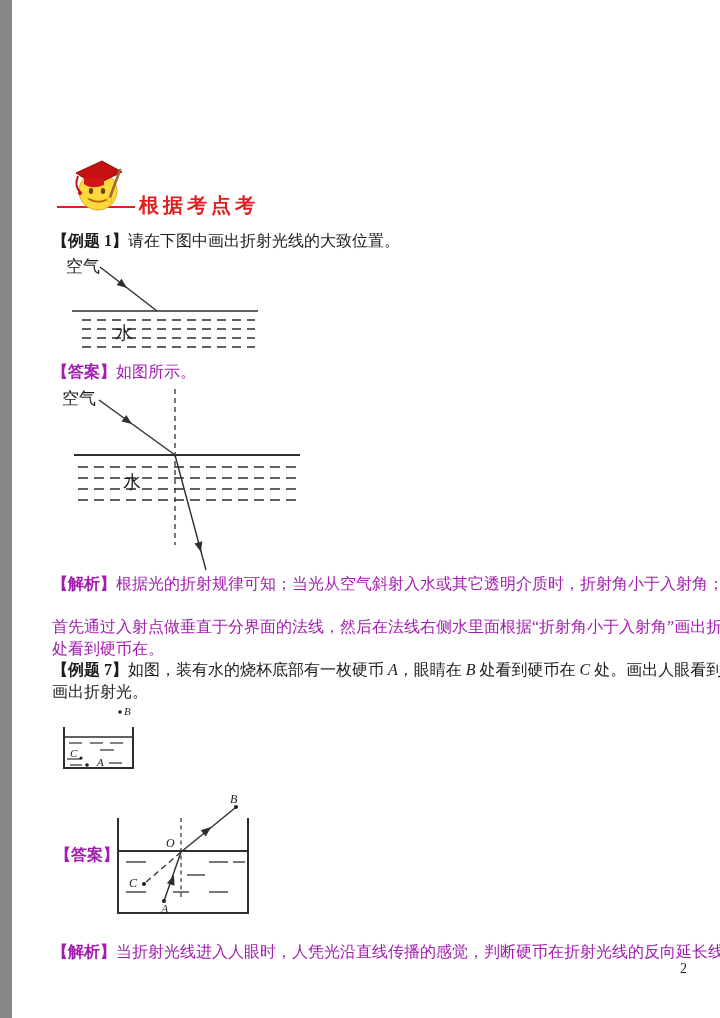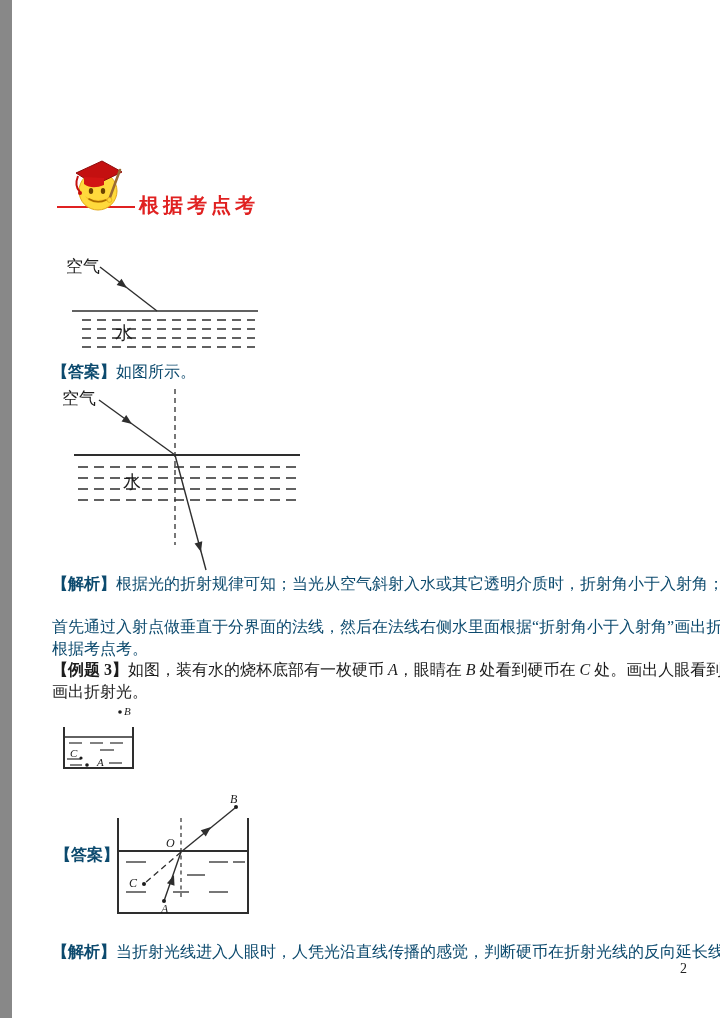--- a/index.html
+++ b/index.html
@@ -2,21 +2,21 @@
 <html><head>
 <meta charset="utf-8">
 <style>
   html,body{margin:0;padding:0;background:#888;}
   #page{
     position:relative;width:720px;height:1018px;background:#ffffff;
     font-family:"Liberation Serif","DejaVu Serif",serif;color:#1c1c1c;overflow:hidden;margin-left:12px;
   }
   .abs{position:absolute;}
   .txt{font-size:16px;line-height:20px;white-space:nowrap;}
-  .red{color:#0c4a6e;}
+  .red{color:#a21caf;}
   .b{font-weight:bold;}
   .i{font-style:italic;}
   .logo-title{font-size:20px;font-weight:bold;color:#e02121;letter-spacing:4px;white-space:nowrap;}
   .logo-underline{background:#e02121;height:2px;}
   .pagenum{font-size:14px;color:#222;}
   svg text{font-family:"Liberation Serif","DejaVu Serif",serif;fill:#1c1c1c;}
   svg .lbl{font-size:17px;}
   svg .lbl-water{font-size:18px;}
   svg .pt{font-size:12px;font-style:italic;}
   svg .pt-s{font-size:11px;font-style:italic;}
@@ -38,20 +38,21 @@
     <polygon points="8,17 34,5 54,16 27,29" fill="#c41010" stroke="#8e0b0b" stroke-width="1"></polygon>
     <path d="M16 21 l0 7 q8 6 20 1 l0 -7z" fill="#d21414"></path>
     <path d="M10 20 q-4 10 2 16" stroke="#c41010" stroke-width="2" fill="none"></path>
     <circle cx="12" cy="37" r="2" fill="#c41010"></circle>
     <line x1="41" y1="44" x2="52" y2="14" stroke="#9a6a33" stroke-width="2.5" stroke-linecap="round"></line>
     <circle cx="41.5" cy="44" r="2.4" fill="#ffd93c" stroke="#e3a818" stroke-width="0.8"></circle>
   </svg>
 
   <div class="abs logo-title" style="left:127px;top:192px;">根据考点考</div>
 
+  <div class="abs txt" style="left:40px;top:231px;"><span class="b">【例题 1】</span><span>请在下图中画出折射光线的大致位置。</span></div>
 
   <svg class="abs" style="left:45px;top:255px;" width="215" height="100" viewBox="0 0 215 100">
     <text x="9" y="17" class="lbl">空气</text>
     <line x1="43" y1="12" x2="100" y2="56" class="stroke" stroke-width="1.4"></line>
     <polygon points="0,0 -10,-4 -10,4" transform="translate(70,33) rotate(37.6)" fill="#2e2e2e"></polygon>
     <line x1="15" y1="56" x2="201" y2="56" class="stroke" stroke-width="1.5"></line>
     <g class="stroke" stroke-width="1.3" stroke-dasharray="9 6">
       <line x1="25" y1="65" x2="198" y2="65"></line>
       <line x1="25" y1="74" x2="198" y2="74"></line>
       <line x1="25" y1="83" x2="198" y2="83"></line>
@@ -74,23 +75,23 @@
       <line x1="26" y1="103" x2="247" y2="103"></line>
       <line x1="26" y1="114" x2="247" y2="114"></line>
     </g>
     <text x="71" y="102" class="lbl-water">水</text>
     <line x1="123" y1="69" x2="154" y2="184" class="stroke" stroke-width="1.4"></line>
     <polygon points="0,0 -10,-4 -10,4" transform="translate(149,166) rotate(74.9)" fill="#2e2e2e"></polygon>
   </svg>
 
   <div class="abs txt red" style="left:40px;top:574px;"><span class="b">【解析】</span><span>根据光的折射规律可知；当光从空气斜射入水或其它透明介质时，折射角小于入射角；当光</span></div>
   <div class="abs txt red" style="left:40px;top:617px;"><span>首先通过入射点做垂直于分界面的法线，然后在法线右侧水里面根据“折射角小于入射角”画出折射光</span></div>
-  <div class="abs txt red" style="left:40px;top:639px;"><span>根据考点考。</span></div>
+  <div class="abs txt red" style="left:40px;top:639px;"><span>处看到硬币在。</span></div>
 
-  <div class="abs txt" style="left:40px;top:660px;"><span class="b">【例题 3】</span><span>如图，装有水的烧杯底部有一枚硬币 </span><span class="i">A</span><span>，眼睛在 </span><span class="i">B</span><span> 处看到硬币在 </span><span class="i">C</span><span> 处。画出人眼看到硬币</span></div>
+  <div class="abs txt" style="left:40px;top:660px;"><span class="b">【例题 7】</span><span>如图，装有水的烧杯底部有一枚硬币 </span><span class="i">A</span><span>，眼睛在 </span><span class="i">B</span><span> 处看到硬币在 </span><span class="i">C</span><span> 处。画出人眼看到硬币</span></div>
   <div class="abs txt" style="left:40px;top:682px;">画出折射光。</div>
 
   <svg class="abs" style="left:45px;top:700px;" width="90" height="78" viewBox="0 0 90 78">
     <circle cx="63" cy="12" r="1.8" fill="#1c1c1c"></circle>
     <text x="67" y="15" class="pt-s">B</text>
     <polyline points="7,27 7,68 76,68 76,27" class="stroke" stroke-width="2"></polyline>
     <line x1="8" y1="37" x2="75" y2="37" class="stroke" stroke-width="1.4"></line>
     <g class="stroke" stroke-width="1.2">
       <line x1="12" y1="43" x2="25" y2="43"></line>
       <line x1="33" y1="43" x2="46" y2="43"></line>

